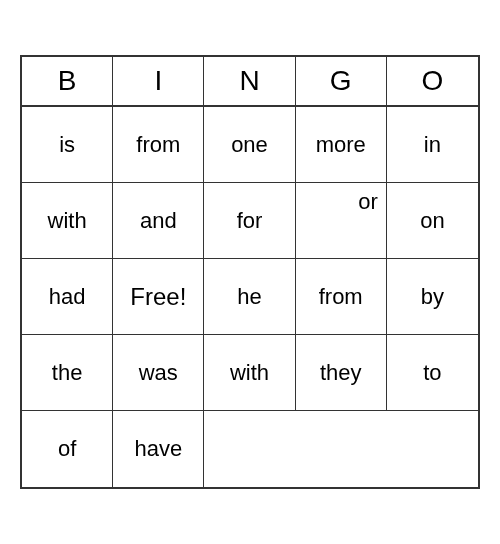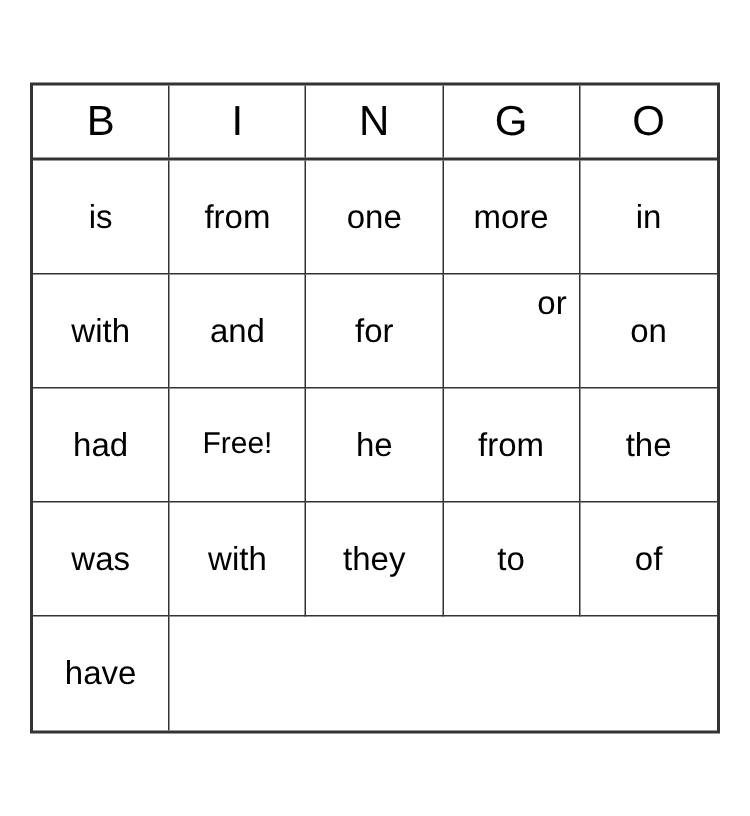--- a/index.html
+++ b/index.html
@@ -62,21 +62,21 @@
 
     .cell:nth-child(5n) {
       border-right: none;
     }
 
     .cell:nth-child(n+21) {
       border-bottom: none;
     }
 
     .cell.free {
-      font-size: 20px;
+      font-size: 24px;
     }
 
     .cell.top-right {
       align-items: flex-start;
       justify-content: flex-end;
       padding: 6px 8px;
     }
   </style>
 </head>
 <body>
@@ -97,20 +97,21 @@
       <div class="cell">in</div>
       <div class="cell">with</div>
       <div class="cell">and</div>
       <div class="cell">for</div>
       <div class="cell top-right">or</div>
       <div class="cell">on</div>
       <div class="cell">had</div>
       <div class="cell free">Free!</div>
       <div class="cell">he</div>
       <div class="cell">from</div>
+      <div class="cell">by</div>
       <div class="cell">the</div>
       <div class="cell">was</div>
       <div class="cell">with</div>
       <div class="cell">they</div>
       <div class="cell">to</div>
       <div class="cell">of</div>
       <div class="cell">have</div>
     </div>
 </div>
 

